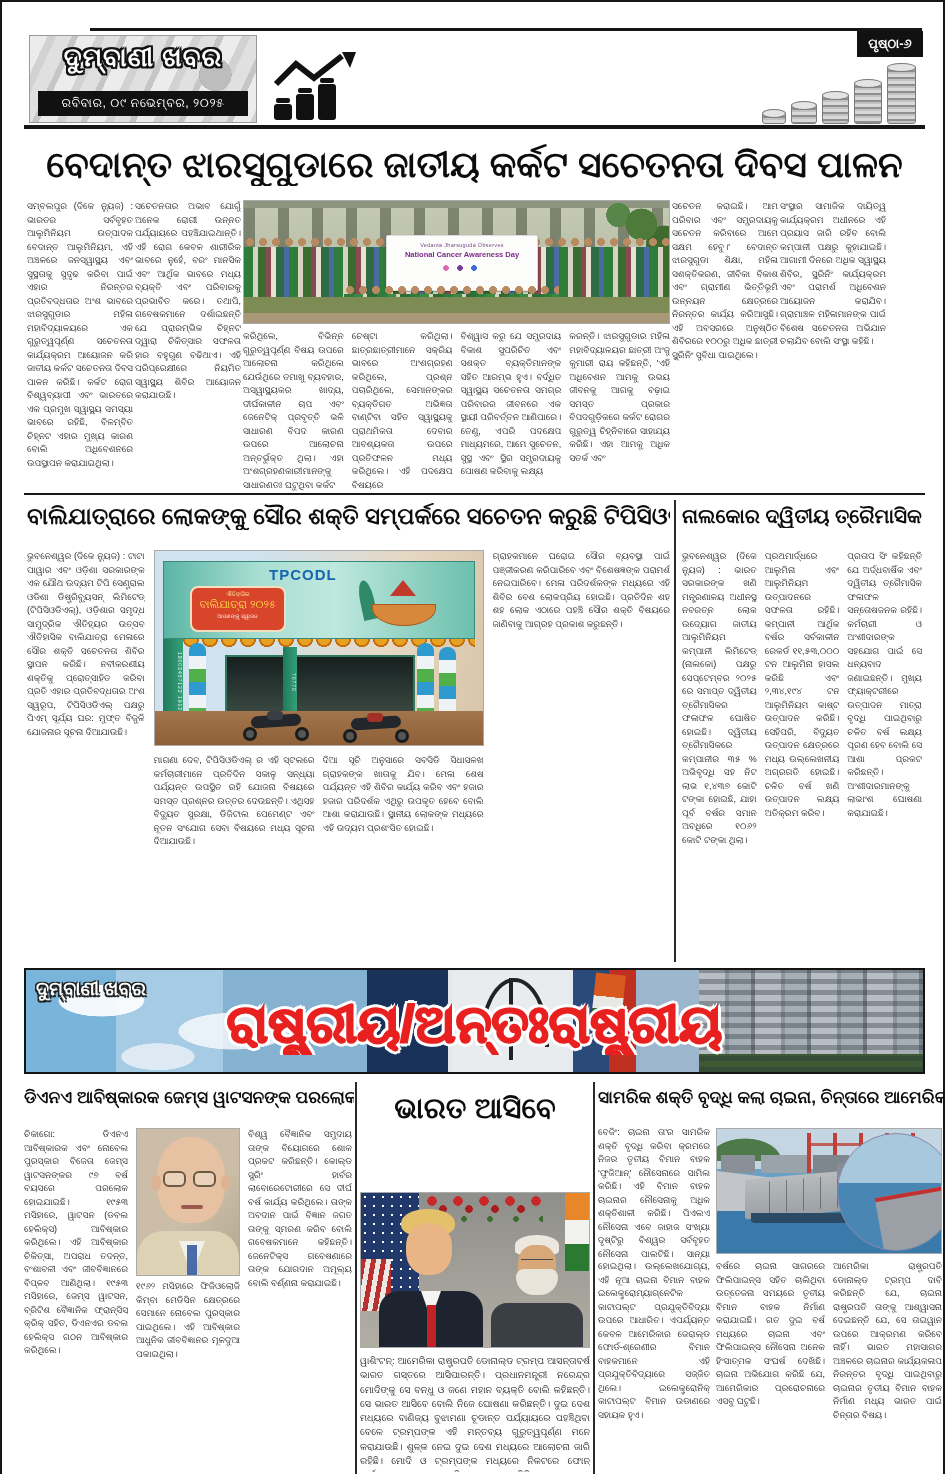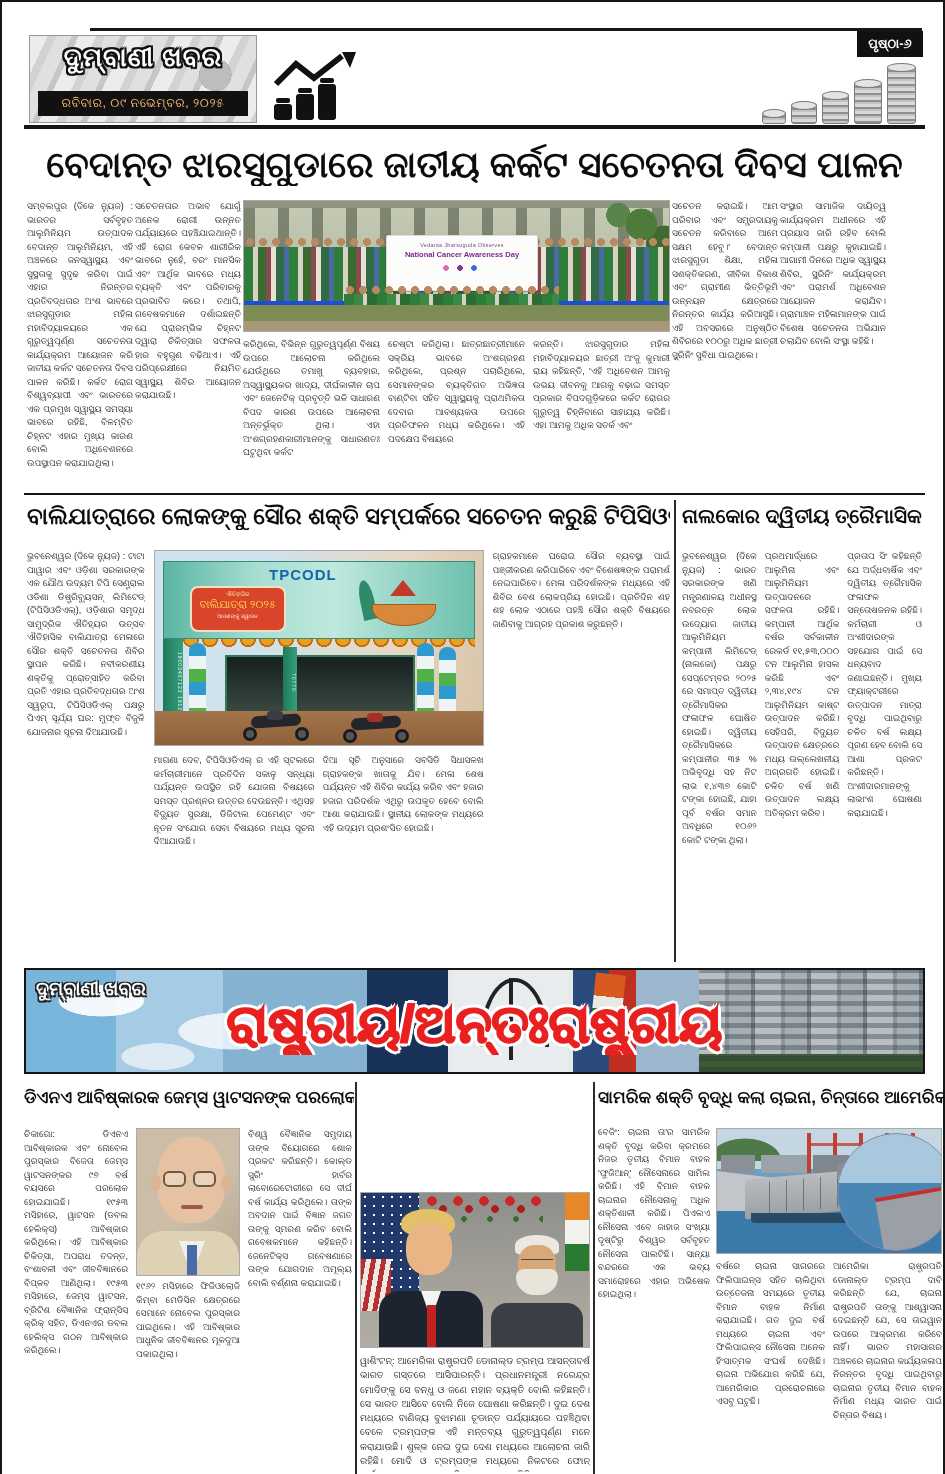--- a/index.html
+++ b/index.html
@@ -12,27 +12,27 @@
 .nowrap{white-space:nowrap;overflow:hidden}
 .bodytext{font-size:9px;line-height:1.5;text-align:justify;overflow:hidden;color:#1c1c1c}
 .colrow{display:flex;gap:2px}
 .headline{font-weight:bold;color:#0c0c0c}
 
 .money-box{background:
  radial-gradient(circle 26px at 82% 45%, #bdbdbd 60%, #a9a9a9 62%, transparent 63%),
  repeating-linear-gradient(115deg,#ececec 0 16px,#d2d2d2 16px 24px,#e0e0e0 24px 38px,#c6c6c6 38px 44px);
  border:1px solid #999;overflow:hidden}
 .paper-name{font-size:26px;font-weight:bold;color:#fff;text-shadow:-2px -2px 0 #111,2px -2px 0 #111,-2px 2px 0 #111,2px 2px 0 #111,0 2px 0 #111,0 -2px 0 #111,2px 0 0 #111,-2px 0 0 #111;letter-spacing:1px;text-align:center}
-.date-bar{background:#111;color:#fdba74;font-size:12.5px;display:flex;align-items:center;justify-content:center;letter-spacing:.5px}
+.date-bar{background:#111;color:#ffffff;font-size:12.5px;display:flex;align-items:center;justify-content:center;letter-spacing:.5px}
 .section-title{font-size:42px;font-weight:bold;color:#0b0b0b;text-shadow:2px 2px 0 #fff,-2px -2px 0 #fff,2px -2px 0 #fff,-2px 2px 0 #fff,3px 3px 0 #0b0b0b}
 .page-badge{background:#111;color:#fff;font-size:13px;display:flex;align-items:center;justify-content:center;font-weight:bold}
 .coinstack{background:repeating-linear-gradient(to bottom,#d9d9d9 0 3px,#8f8f8f 3px 5px,#c2c2c2 5px 7px);border:1px solid #7a7a7a;border-radius:3px;position:relative}
 .coinstack::before{content:"";position:absolute;left:-1px;top:-4px;width:100%;height:7px;background:#e4e4e4;border:1px solid #7a7a7a;border-radius:50%}
 
-.ph{overflow:hidden;border:1px solid #aaa;background:#1d4ed8}
+.ph{overflow:hidden;border:1px solid #aaa;background:#84cc16}
 .cp-building{left:0;top:0;right:0;height:74px;background:
  linear-gradient(#8e9682 0 7px,transparent 7px),
  repeating-linear-gradient(90deg,rgba(56,66,46,.5) 0 11px,transparent 11px 34px),
  linear-gradient(#c6cab4,#b7bda6)}
 .cp-trees{right:0;top:0;width:92px;height:78px;background:
  radial-gradient(circle 26px at 70% 30%,#4e7a3a 60%,transparent 62%),
  radial-gradient(circle 30px at 95% 55%,#3f6b30 60%,transparent 62%),
  radial-gradient(circle 20px at 45% 18%,#58864a 60%,transparent 62%)}
 .cp-heads{background:radial-gradient(circle 4px at 6px 5px,#b9895f 95%,transparent 96%);background-size:13px 11px;background-repeat:repeat-x}
 .cp-bodies{background:repeating-linear-gradient(90deg,#2f7d3a 0 9px,#d8d2c2 9px 14px,#3a6b2f 14px 22px,#8a4a52 22px 27px,#e8e2d2 27px 32px,#2f6b46 32px 40px,#4a6ba0 40px 45px)}
@@ -185,20 +185,21 @@
           <div class="ttl">National Cancer Awareness Day</div>
           <div class="art"></div>
         </div>
         <div class="abs cp-heads" style="left:100px;right:110px;top:84px;height:10px"></div>
         <div class="abs cp-bodies" style="left:100px;right:110px;top:93px;height:22px;background:repeating-linear-gradient(90deg,#2f7d3a 0 10px,#3a8a46 10px 19px,#d8d2c2 19px 23px,#2f6b35 23px 33px)"></div>
         <div class="abs cp-grass"></div>
       </div>
       <div class="colrow" style="margin-top:6px;flex:1;gap:8px">
         <div class="bodytext" style="flex:1">କରିଥିଲେ, ବିଭିନ୍ନ ଗୁରୁତ୍ୱପୂର୍ଣ୍ଣ ବିଷୟ ଉପରେ ଆଲୋଚନା କରିଥିଲେ ଯେଉଁଥିରେ ତମାଖୁ ବ୍ୟବହାର, ଅସ୍ୱାସ୍ଥ୍ୟକର ଖାଦ୍ୟ, ଦୀର୍ଘକାଳୀନ ଚାପ ଏବଂ ଜେନେଟିକ୍ ପ୍ରବୃତ୍ତି ଭଳି ସାଧାରଣ ବିପଦ କାରଣ ଉପରେ ଆଲୋଚନା ଅନ୍ତର୍ଭୁକ୍ତ ଥିଲା। ଏହା ଅଂଶଗ୍ରହଣକାରୀମାନଙ୍କୁ ସାଧାରଣତଃ ଘଟୁଥିବା କର୍କଟ</div>
         <div class="bodytext" style="flex:1">ଚେଷ୍ଟା କରିଥିଲା। ଛାତ୍ରଛାତ୍ରୀମାନେ ସକ୍ରିୟ ଭାବରେ ଅଂଶଗ୍ରହଣ କରିଥିଲେ, ପ୍ରଶ୍ନ ପଚାରିଥିଲେ, ସେମାନଙ୍କର ବ୍ୟକ୍ତିଗତ ଅଭିଜ୍ଞତା ବାଣ୍ଟିବା ସହିତ ସ୍ୱାସ୍ଥ୍ୟକୁ ପ୍ରାଥମିକତା ଦେବାର ଆବଶ୍ୟକତା ଉପରେ ପ୍ରତିଫଳନ ମଧ୍ୟ କରିଥିଲେ। ଏହି ପଦକ୍ଷେପ ବିଷୟରେ</div>
+        <div class="bodytext" style="flex:1">ବିଶ୍ୱାସ କରୁ ଯେ ସମ୍ପ୍ରଦାୟ ବିକାଶ ସୁପରିଚିତ ଏବଂ ସଶକ୍ତ ବ୍ୟକ୍ତିମାନଙ୍କ ସହିତ ଆରମ୍ଭ ହୁଏ। ବର୍ଦ୍ଧିତ ସ୍ୱାସ୍ଥ୍ୟ ସଚେତନତା ସମଗ୍ର ପରିବାରର ଜୀବନରେ ଏକ ସ୍ଥାୟୀ ପରିବର୍ତ୍ତନ ଆଣିପାରେ। ତେଣୁ, ଏପରି ପଦକ୍ଷେପ ମାଧ୍ୟମରେ, ଆମେ ସୁଚେତନ, ସୁସ୍ଥ ଏବଂ ସ୍ଥିର ସମ୍ପ୍ରଦାୟକୁ ପୋଷଣ କରିବାକୁ ଲକ୍ଷ୍ୟ</div>
         <div class="bodytext" style="flex:1">କରନ୍ତି। ଝାରସୁଗୁଡାର ମହିଳା ମହାବିଦ୍ୟାଳୟର ଛାତ୍ରୀ ଅଂଜୁ କୁମାରୀ ରାୟ କହିଛନ୍ତି, 'ଏହି ଅଧିବେଶନ ଆମକୁ ଉଭୟ ଜୀବନକୁ ଆଗକୁ ବଢ଼ାଇ ସମସ୍ତ ପ୍ରକାର ବିପଦଗୁଡ଼ିକରେ କର୍କଟ ରୋଗର ଗୁରୁତ୍ୱ ଚିହ୍ନିବାରେ ସାହାଯ୍ୟ କରିଛି। ଏହା ଆମକୁ ଅଧିକ ସତର୍କ ଏବଂ</div>
       </div>
     </div>
 
     <div class="bodytext" style="width:106px">ସଚେତନ କରାଇଛି। ଆମ ପରିବାର ଏବଂ ସମ୍ପ୍ରଦାୟକୁ ସଚେତନ କରିବାରେ ଆମେ ସକ୍ଷମ ହେବୁ।' ବେଦାନ୍ତ ଝାରସୁଗୁଡା ଶିକ୍ଷା, ମହିଳା ସଶକ୍ତିକରଣ, ଜୀବିକା ବିକାଶ ଏବଂ ଗ୍ରାମୀଣ ଭିତ୍ତିଭୂମି ଉନ୍ନୟନ କ୍ଷେତ୍ରରେ ନିରନ୍ତର କାର୍ଯ୍ୟ କରିଆସୁଛି। ଏହି ଅବସରରେ ଅନୁଷ୍ଠିତ ଶିବିରରେ ୧୦୦ରୁ ଅଧିକ ଛାତ୍ରୀ ସ୍କ୍ରିନିଂ ସୁବିଧା ପାଇଥିଲେ।</div>
     <div class="bodytext" style="width:106px">ସଂସ୍ଥାର ସାମାଜିକ ଦାୟିତ୍ୱ କାର୍ଯ୍ୟକ୍ରମ ଅଧୀନରେ ଏହି ପ୍ରୟାସ ଜାରି ରହିବ ବୋଲି କମ୍ପାନୀ ପକ୍ଷରୁ କୁହାଯାଇଛି। ଆଗାମୀ ଦିନରେ ଅଧିକ ସ୍ୱାସ୍ଥ୍ୟ ଶିବିର, ସ୍କ୍ରିନିଂ କାର୍ଯ୍ୟକ୍ରମ ଏବଂ ପରାମର୍ଶ ଅଧିବେଶନ ଆୟୋଜନ କରାଯିବ। ଗ୍ରାମାଞ୍ଚଳ ମହିଳାମାନଙ୍କ ପାଇଁ ବିଶେଷ ସଚେତନତା ଅଭିଯାନ ଚଲାଯିବ ବୋଲି ସଂସ୍ଥା କହିଛି।</div>
   </div>
 
   <div class="abs rule" style="left:22px;top:491px;width:901px;height:2px"></div>
 
@@ -290,20 +291,21 @@
         <div class="shirt"></div>
         <div class="tie"></div>
       </div>
       <div class="bodytext" style="flex:1;margin-top:4px">୧୯୬୨ ମସିହାରେ ଫିଜିଓଲୋଜି କିମ୍ବା ମେଡିସିନ କ୍ଷେତ୍ରରେ ସେମାନେ ନୋବେଲ ପୁରସ୍କାର ପାଇଥିଲେ। ଏହି ଆବିଷ୍କାର ଆଧୁନିକ ଜୀବବିଜ୍ଞାନର ମୂଳଦୁଆ ପକାଇଥିଲା।</div>
     </div>
     <div class="bodytext" style="width:104px">ବିଶ୍ୱ ବୈଜ୍ଞାନିକ ସମୁଦାୟ ତାଙ୍କ ବିୟୋଗରେ ଶୋକ ପ୍ରକଟ କରିଛନ୍ତି। କୋଲ୍ଡ ସ୍ପ୍ରିଂ ହାର୍ବର ଲାବୋରେଟୋରୀରେ ସେ ଦୀର୍ଘ ବର୍ଷ କାର୍ଯ୍ୟ କରିଥିଲେ। ତାଙ୍କ ଅବଦାନ ପାଇଁ ବିଜ୍ଞାନ ଜଗତ ତାଙ୍କୁ ସ୍ମରଣ କରିବ ବୋଲି ଗବେଷକମାନେ କହିଛନ୍ତି। ଜେନେଟିକ୍ସ ଗବେଷଣାରେ ତାଙ୍କ ଯୋଗଦାନ ଅମୂଲ୍ୟ ବୋଲି ବର୍ଣ୍ଣନା କରାଯାଇଛି।</div>
   </div>
 
   <div class="abs vrule" style="left:353px;top:1080px;width:2px;height:392px"></div>
 
+  <div class="abs headline nowrap" style="left:358px;top:1090px;width:230px;font-size:29px;text-align:center">ଭାରତ ଆସିବେ</div>
   <div class="abs headline nowrap" style="left:358px;top:1191px;width:230px;font-size:28px;text-align:left">ଡୋନାଲ୍ଡ ଟ୍ରମ୍ପ</div>
 
   <div class="abs ph tm" style="left:358px;top:1190px;width:230px;height:156px">
     <div class="abs tm-usflag"></div>
     <div class="abs tm-inflag"></div>
     <div class="abs tm-flowers"></div>
     <div class="tm-man" style="left:18px;width:104px;height:138px">
       <div class="hairT"></div>
       <div class="faceT"></div>
       <div class="suitT"></div>
@@ -336,14 +338,15 @@
     <div class="abs cr-island"></div>
     <div class="abs cr-hullshadow"></div>
     <div class="abs cr-inset"></div>
   </div>
 
   <div class="abs colrow" style="left:714px;top:1258px;width:226px;height:212px;gap:8px">
     <div class="bodytext" style="flex:1">ବର୍ଷରେ ଚାଇନା ସାଗରରେ ଫିଲିପାଇନ୍ସ ସହିତ ଚାଲିଥିବା ଉତ୍ତେଜନା ସମୟରେ ତୃତୀୟ ବିମାନ ବାହକ ନିର୍ମାଣ କରାଯାଇଛି। ଗତ ଦୁଇ ବର୍ଷ ମଧ୍ୟରେ ଚାଇନା ଏବଂ ଫିଲିପାଇନ୍ସ ନୌସେନା ଅନେକ ହିଂସାତ୍ମକ ସଂଘର୍ଷ ଦେଖିଛି। ଚାଇନା ଅଭିଯୋଗ କରିଛି ଯେ, ଆମେରିକାର ପ୍ରରୋଚନାରେ ଏସବୁ ଘଟୁଛି।</div>
     <div class="bodytext" style="flex:1">ଆମେରିକା ରାଷ୍ଟ୍ରପତି ଡୋନାଲ୍ଡ ଟ୍ରମ୍ପ ଦାବି କରିଛନ୍ତି ଯେ, ଚାଇନା ରାଷ୍ଟ୍ରପତି ତାଙ୍କୁ ଆଶ୍ୱାସନା ଦେଇଛନ୍ତି ଯେ, ସେ ତାଇୱାନ ଉପରେ ଆକ୍ରମଣ କରିବେ ନାହିଁ। ଭାରତ ମହାସାଗର ଅଞ୍ଚଳରେ ଚାଇନାର କାର୍ଯ୍ୟକଳାପ ନିରନ୍ତର ବୃଦ୍ଧି ପାଇଥିବାରୁ ଚାଇନାର ତୃତୀୟ ବିମାନ ବାହକ ନିର୍ମାଣ ମଧ୍ୟ ଭାରତ ପାଇଁ ଚିନ୍ତାର ବିଷୟ।</div>
   </div>
 
+  <div class="abs bodytext" style="left:596px;top:1258px;width:112px;height:212px;background:#fff">ହୋଇଥିଲା। ଉଲ୍ଲେଖଯୋଗ୍ୟ, ଏହି ନୂଆ ଚାଇନା ବିମାନ ବାହକ ଇଲେକ୍ଟ୍ରୋମ୍ୟାଗ୍ନେଟିକ କାଟାପଲ୍ଟ ପ୍ରଯୁକ୍ତିବିଦ୍ୟା ଉପରେ ଆଧାରିତ। ଏପର୍ଯ୍ୟନ୍ତ କେବଳ ଆମେରିକାର ଜେରାଲ୍ଡ ଫୋର୍ଡ-ଶ୍ରେଣୀର ବିମାନ ବାହକମାନେ ଏହି ପ୍ରଯୁକ୍ତିବିଦ୍ୟାରେ ସଜ୍ଜିତ ଥିଲେ। ଇଲେକ୍ଟ୍ରୋନିକ୍ କାଟାପଲ୍ଟ ବିମାନ ଉଡାଣରେ ସହାୟକ ହୁଏ।</div>
 
 </div>
 
 </body></html>

